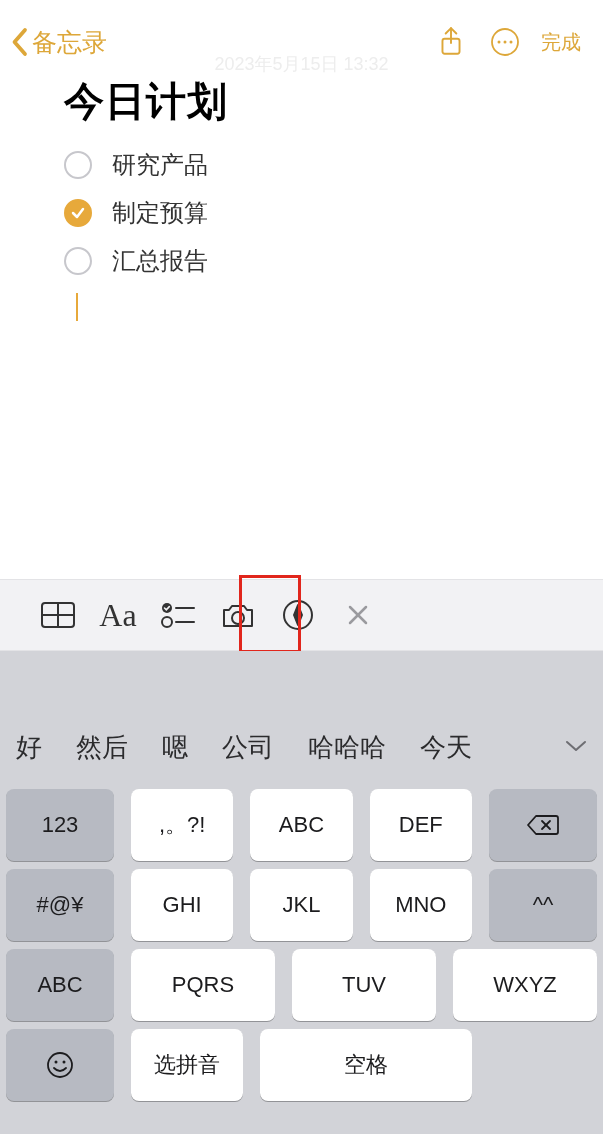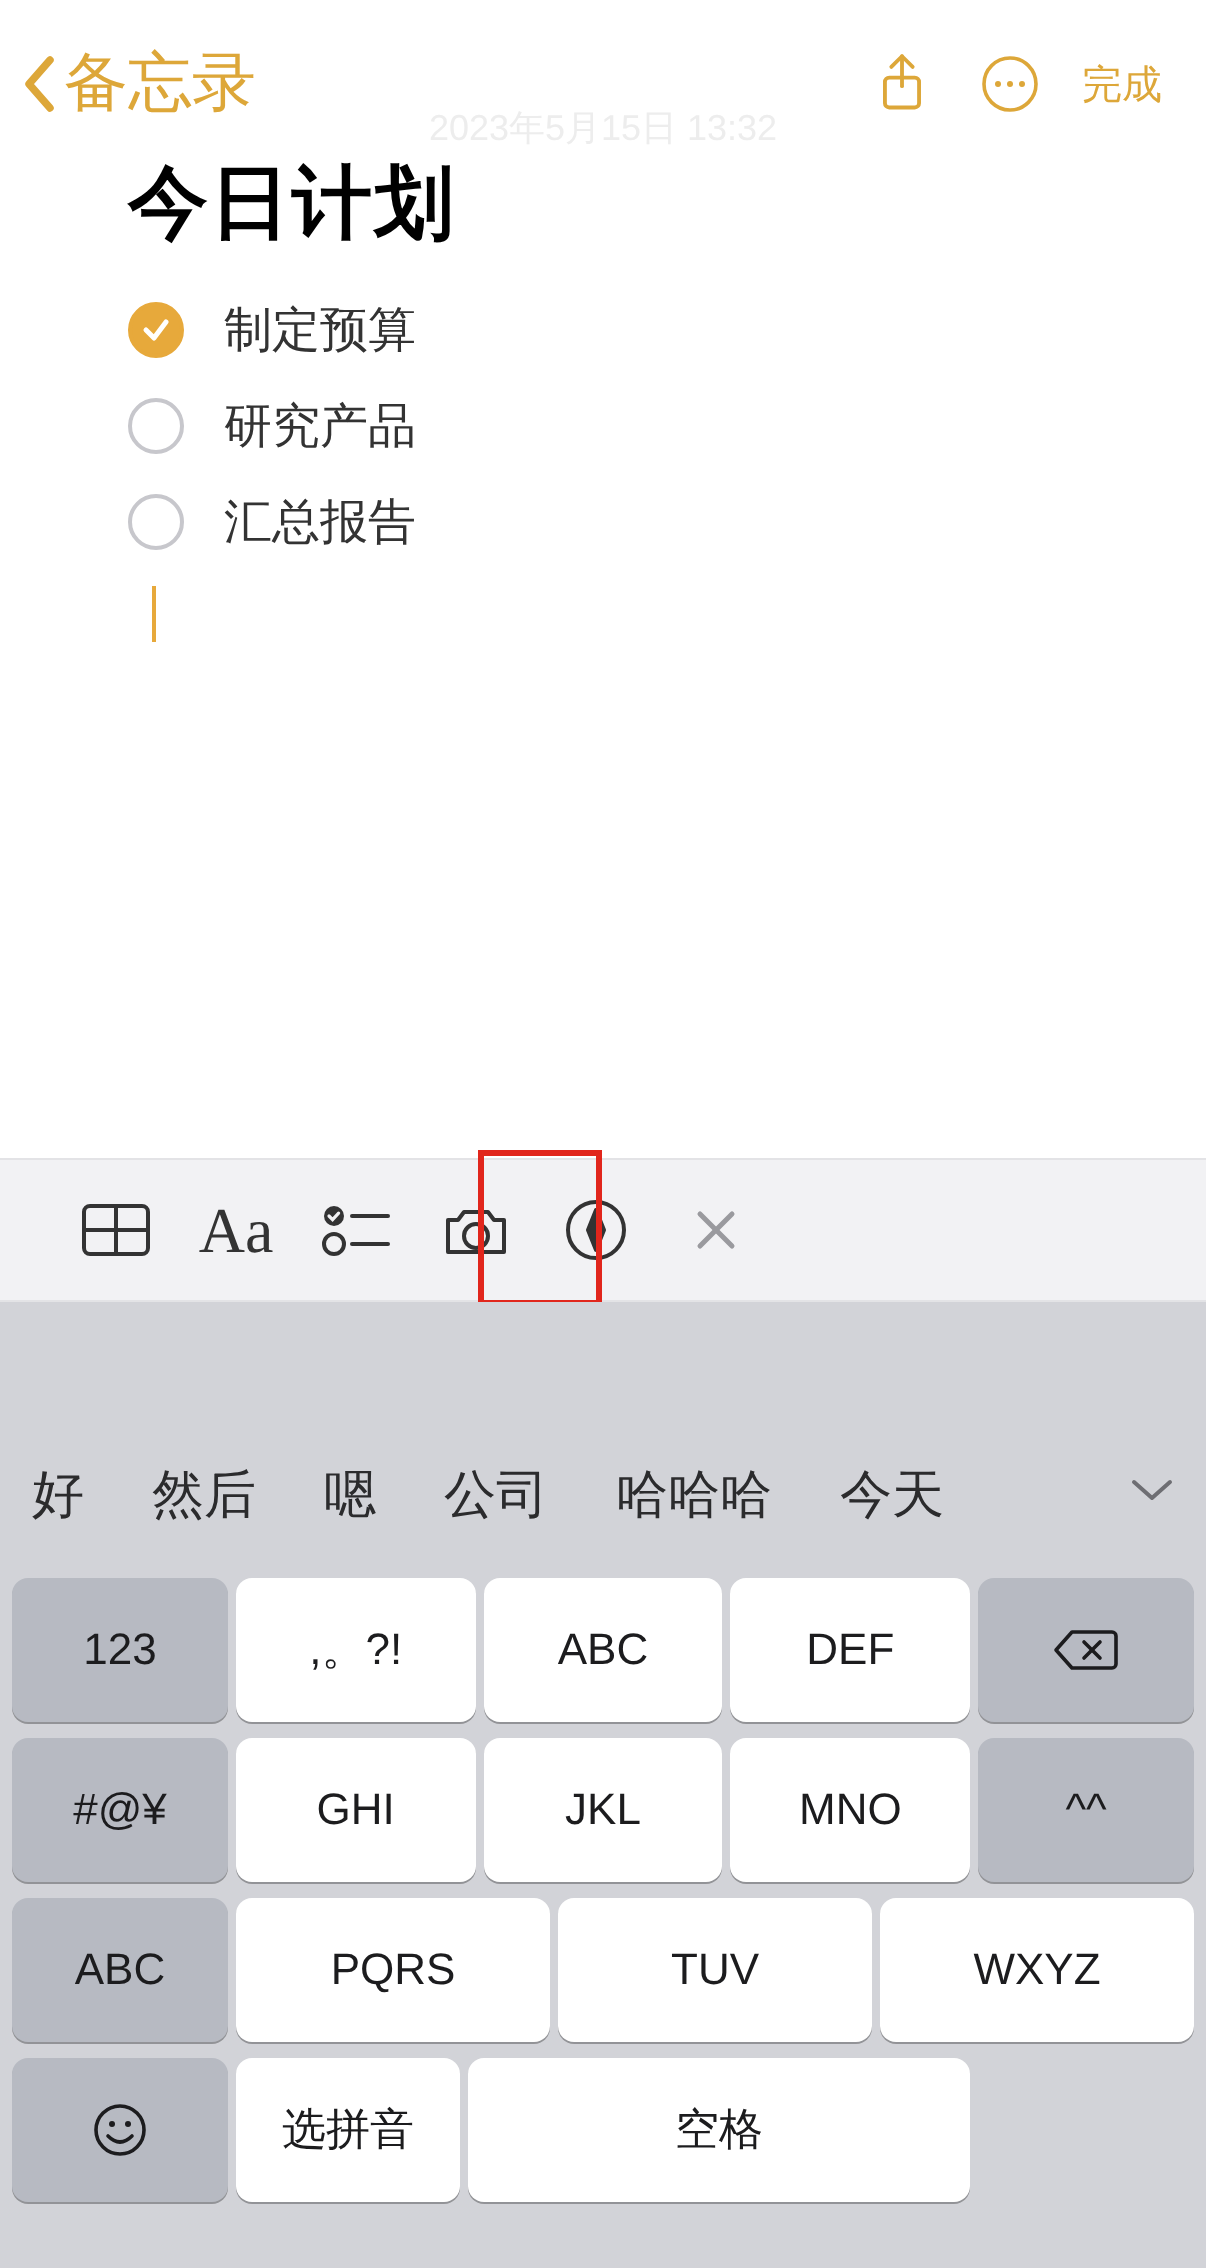--- a/index.html
+++ b/index.html
@@ -14,21 +14,21 @@
     .navbar {
       display: flex;
       align-items: center;
       padding: 18px 10px 6px 10px;
       height: 72px;
     }
     .back-btn {
       display: flex;
       align-items: center;
       color: #DDA739;
-      font-size: 32px;
+      font-size: 25px;
       cursor: pointer;
     }
     .chevron {
       width: 18px; height: 30px; margin-right: 4px;
     }
     .nav-spacer { flex: 1; }
     .nav-icon {
       width: 44px; height: 44px;
       display: flex; align-items: center; justify-content: center;
       color: #DDA739;
@@ -138,21 +138,21 @@
       cursor: pointer;
     }
     .keyboard {
       position: absolute;
       top: 783px; left: 0; right: 0; bottom: 0;
       background: #D2D3D8;
       padding: 6px;
     }
     .kb-row {
       display: flex;
-      gap: 4px;
+      gap: 17px;
       margin-bottom: 8px;
       border-radius: 15px;
     }
     .kb-key {
       background: #fff;
       border-radius: 8px;
       box-shadow: 0 1px 0 rgba(0,0,0,.3);
       display: flex; align-items: center; justify-content: center;
       font-size: 22px;
       color: #1C1C1E;
@@ -193,30 +193,30 @@
   </div>
   <div class="done">完成</div>
 </div>
 
 <div class="date-line">2023年5月15日 13:32</div>
 
 <div class="content">
   <div class="title">今日计划</div>
   <div id="checklist">
       <div class="check-item">
+        <div class="check-circle"></div>
+        <div class="check-text">研究产品</div>
+      </div>
+      <div class="check-item">
         <div class="check-circle checked">
           <svg width="16" height="16" viewBox="0 0 16 16" fill="none" stroke="#fff" stroke-width="2.5" stroke-linecap="round" stroke-linejoin="round">
             <polyline points="3,8 7,12 13,4"></polyline>
           </svg>
         </div>
         <div class="check-text">制定预算</div>
-      </div>
-      <div class="check-item">
-        <div class="check-circle"></div>
-        <div class="check-text">研究产品</div>
       </div>
       <div class="check-item">
         <div class="check-circle"></div>
         <div class="check-text">汇总报告</div>
       </div>
     </div>
   <div class="cursor-bar"></div>
 </div>
 
 <div class="toolbar">

